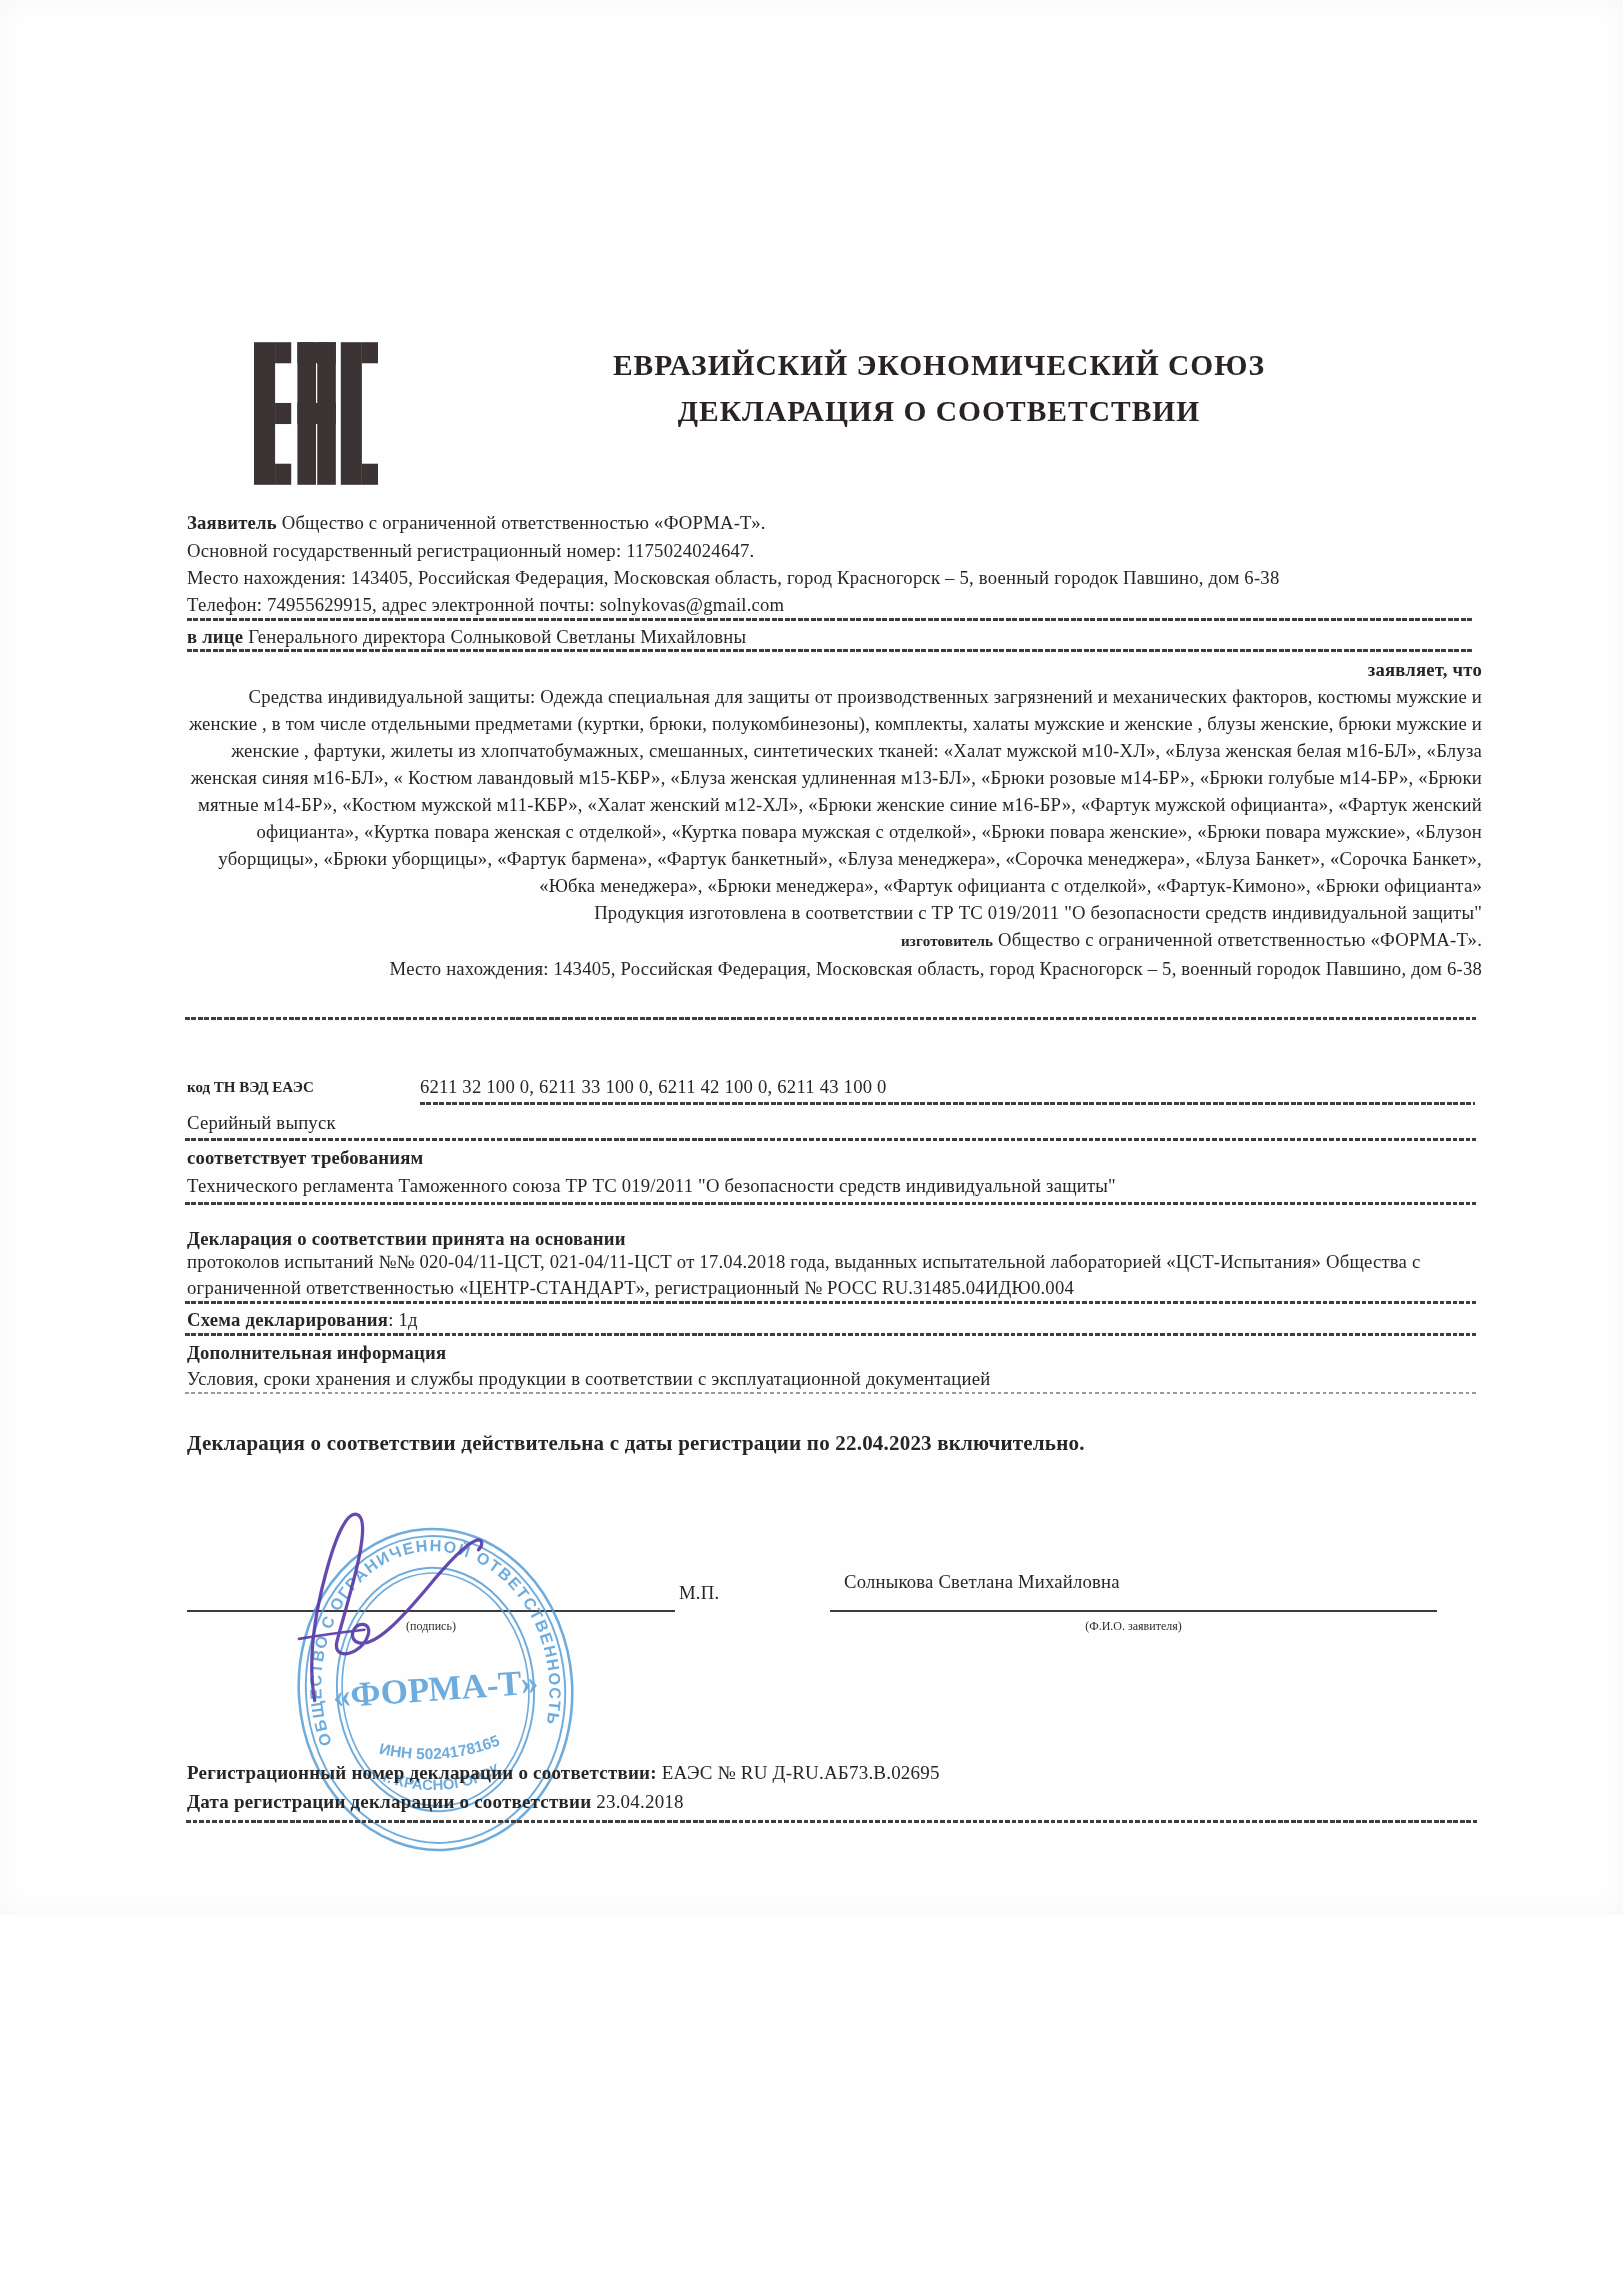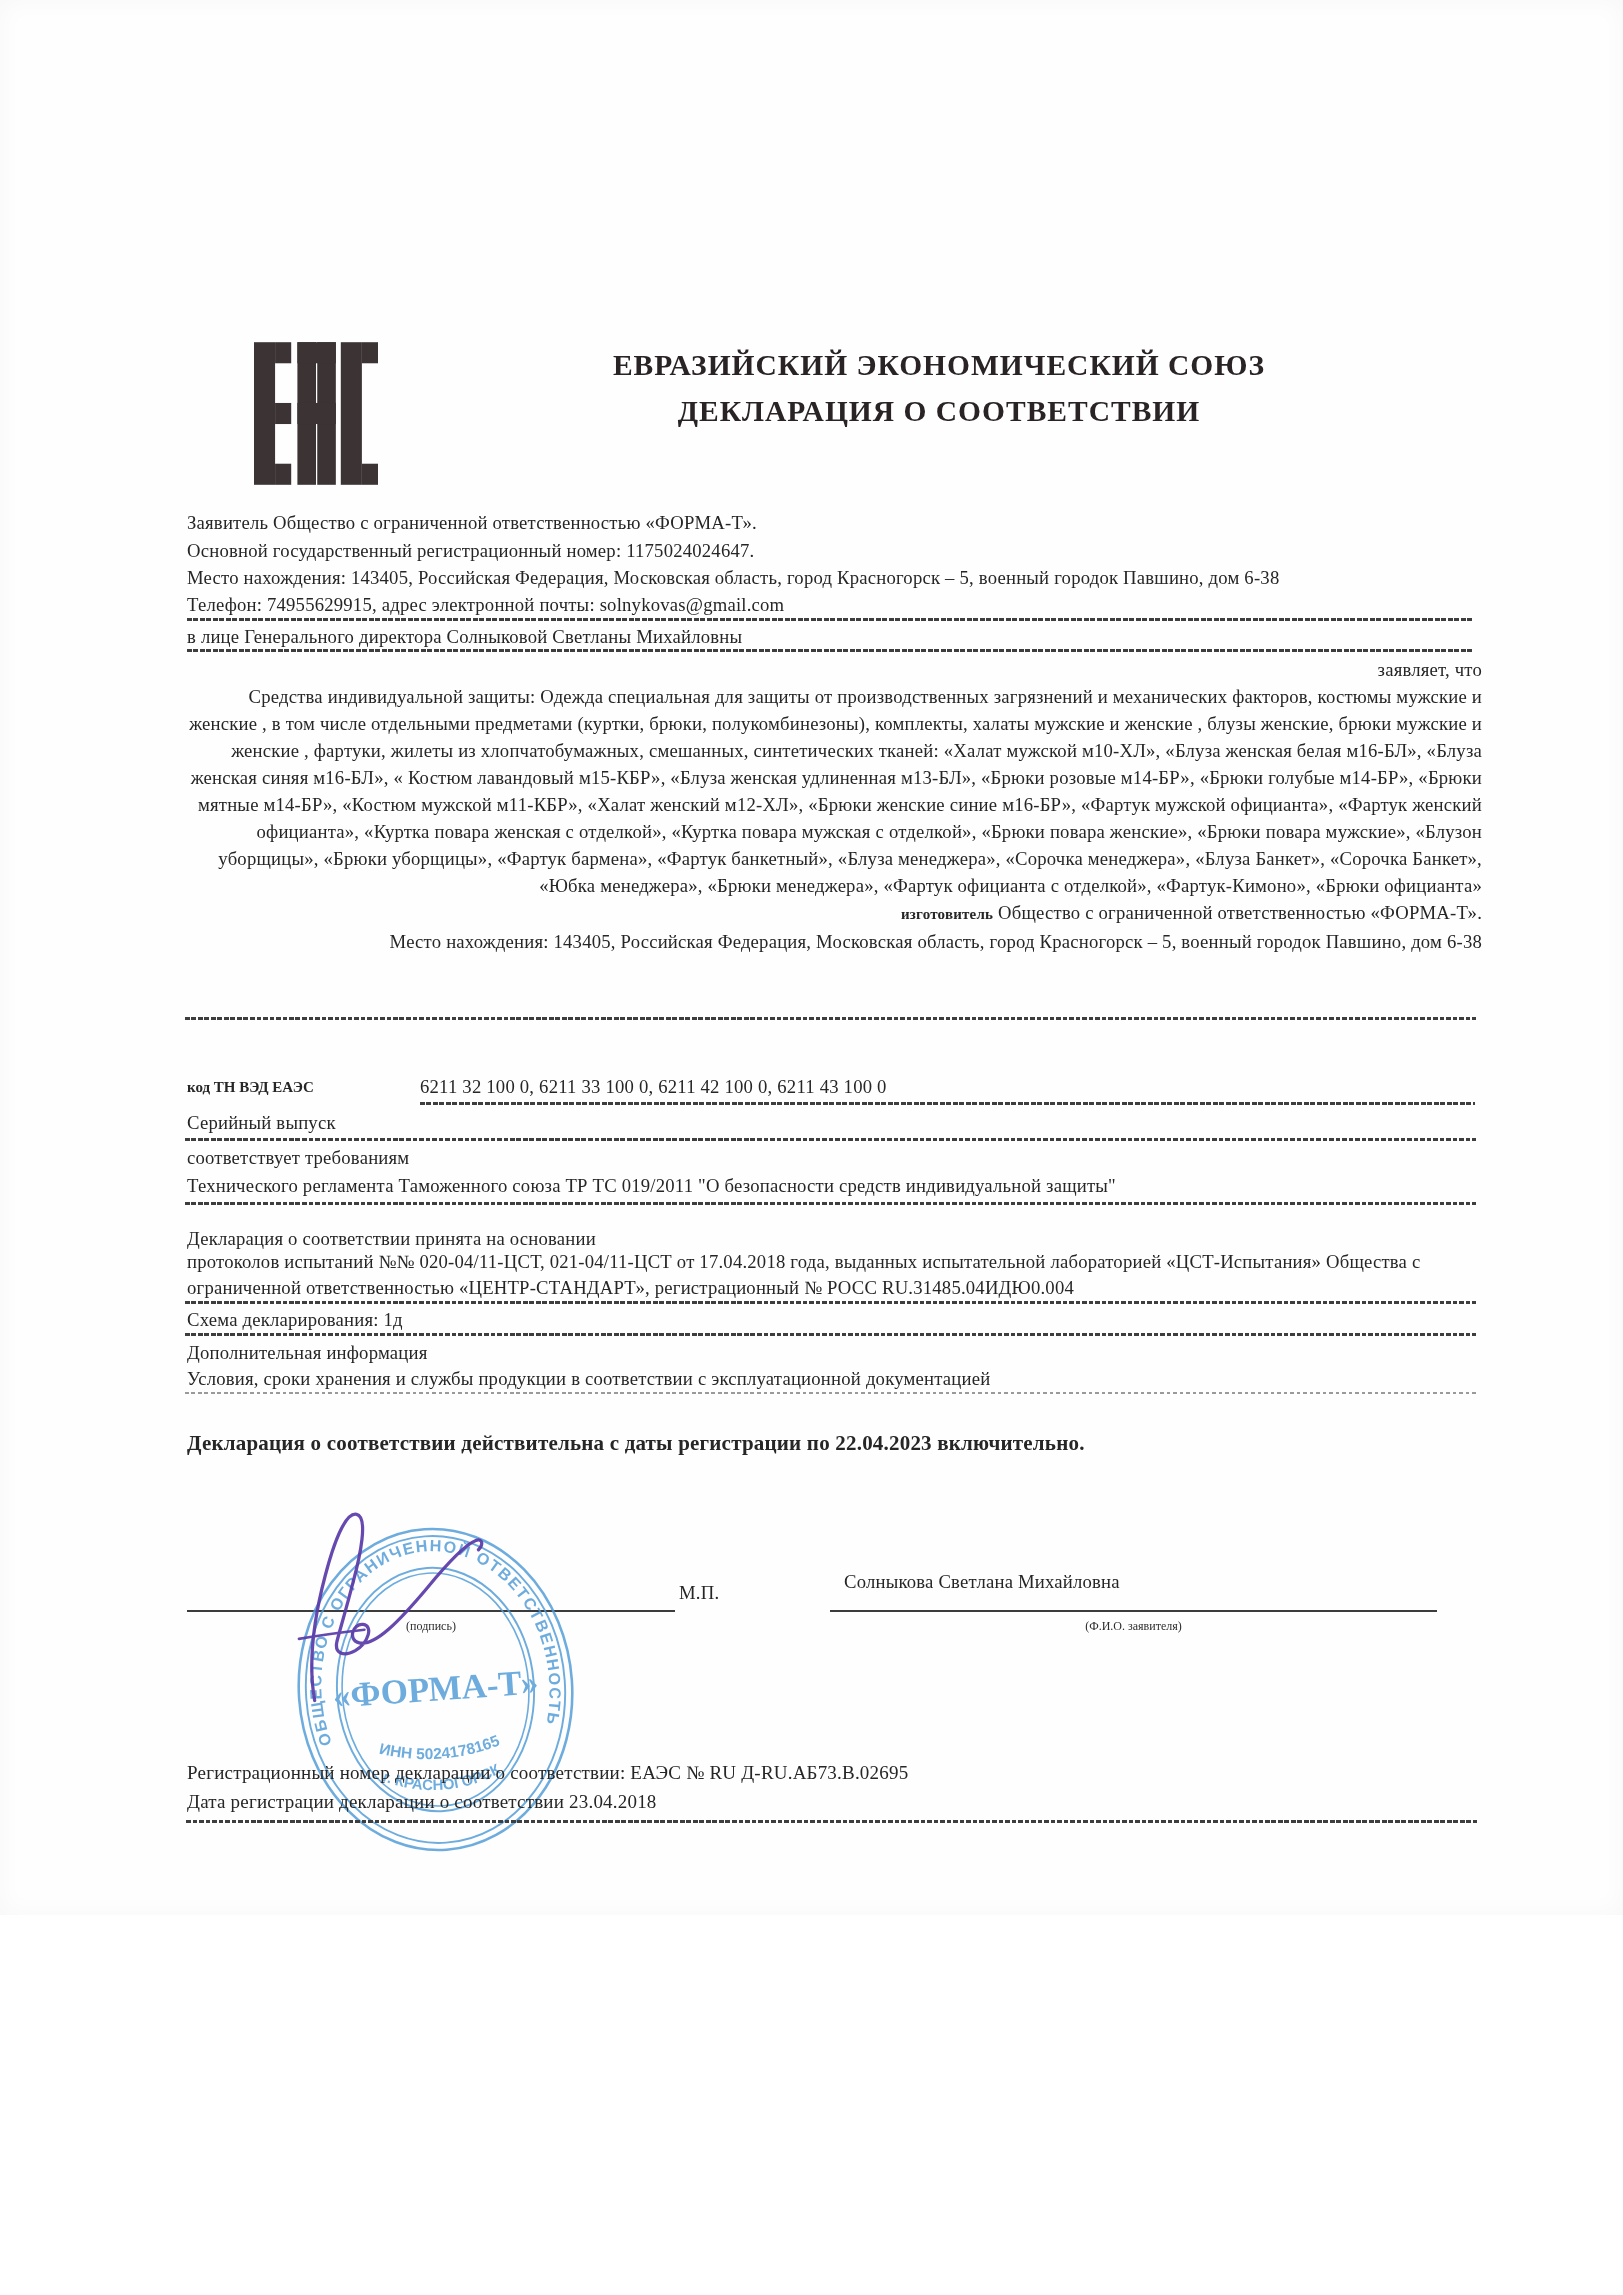--- a/index.html
+++ b/index.html
@@ -3,21 +3,21 @@
 <meta charset="utf-8">
 <style>
   html,body{margin:0;padding:0;background:#ffffff;}
   .page{
     position:relative;width:1624px;height:1915px;background:#fefefe;
     font-family:"Liberation Serif",serif;color:#262626;overflow:hidden;
     box-shadow:inset 0 0 26px rgba(0,0,0,0.03);
   }
   .abs{position:absolute;}
   .line{font-size:18.7px;line-height:27px;letter-spacing:0.2px;}
-  .b{font-weight:normal;}
+  .b{font-weight:bold;}
   .small-b{font-size:15px;font-weight:bold;}
   .cap{font-size:12px;color:#2c2c2c;}
   .rule{position:absolute;height:2.6px;
     background-image:repeating-linear-gradient(90deg,#3e3e3e 0 4.6px,transparent 4.6px 6.5px);}
   .rule-light{position:absolute;height:2px;
     background-image:repeating-linear-gradient(90deg,#9a9a9a 0 3.9px,transparent 3.9px 6.5px);}
   .solid{position:absolute;height:2px;background:#3c3c3c;}
   .title{
     position:absolute;left:376px;top:342px;width:1126px;text-align:center;
     font-weight:bold;font-size:29.5px;line-height:46px;letter-spacing:1px;color:#2a2326;
@@ -71,20 +71,21 @@
 
   <div class="abs line" style="left:187px;top:623px;width:1295px">
     <span class="b">в лице</span>
     <span>Генерального директора Солныковой Светланы Михайловны</span>
   </div>
   <div class="rule" style="left:187px;top:649px;width:1286px"></div>
 
   <div class="mainflow">
     <div class="line b">заявляет, что</div>
     <div class="line">Средства индивидуальной защиты: Одежда специальная для защиты от производственных загрязнений и механических факторов, костюмы мужские и женские , в том числе отдельными предметами (куртки, брюки, полукомбинезоны), комплекты, халаты мужские и женские , блузы женские, брюки мужские и женские , фартуки, жилеты из хлопчатобумажных, смешанных, синтетических тканей: «Халат мужской м10-ХЛ», «Блуза женская белая м16-БЛ», «Блуза женская синяя м16-БЛ», « Костюм лавандовый м15-КБР», «Блуза женская удлиненная м13-БЛ», «Брюки розовые м14-БР», «Брюки голубые м14-БР», «Брюки мятные м14-БР», «Костюм мужской м11-КБР», «Халат женский м12-ХЛ», «Брюки женские синие м16-БР», «Фартук мужской официанта», «Фартук женский официанта», «Куртка повара женская с отделкой», «Куртка повара мужская с отделкой», «Брюки повара женские», «Брюки повара мужские», «Блузон уборщицы», «Брюки уборщицы», «Фартук бармена», «Фартук банкетный», «Блуза менеджера», «Сорочка менеджера», «Блуза Банкет», «Сорочка Банкет», «Юбка менеджера», «Брюки менеджера», «Фартук официанта с отделкой», «Фартук-Кимоно», «Брюки официанта»</div>
+    <div class="line">Продукция изготовлена в соответствии с ТР ТС 019/2011 "О безопасности средств индивидуальной защиты"</div>
     <div class="line">
       <span class="small-b">изготовитель</span>
       <span>Общество с ограниченной ответственностью «ФОРМА-Т».</span>
     </div>
     <div class="line">Место нахождения: 143405, Российская Федерация, Московская область, город Красногорск – 5, военный городок Павшино, дом 6-38</div>
   </div>
   <div class="rule" style="left:185px;top:1017px;width:1291px"></div>
 
   <div class="abs small-b" style="left:187px;top:1079px">код ТН ВЭД ЕАЭС</div>
   <div class="abs line" style="left:420px;top:1073px;width:1056px">6211 32 100 0, 6211 33 100 0, 6211 42 100 0, 6211 43 100 0</div>

